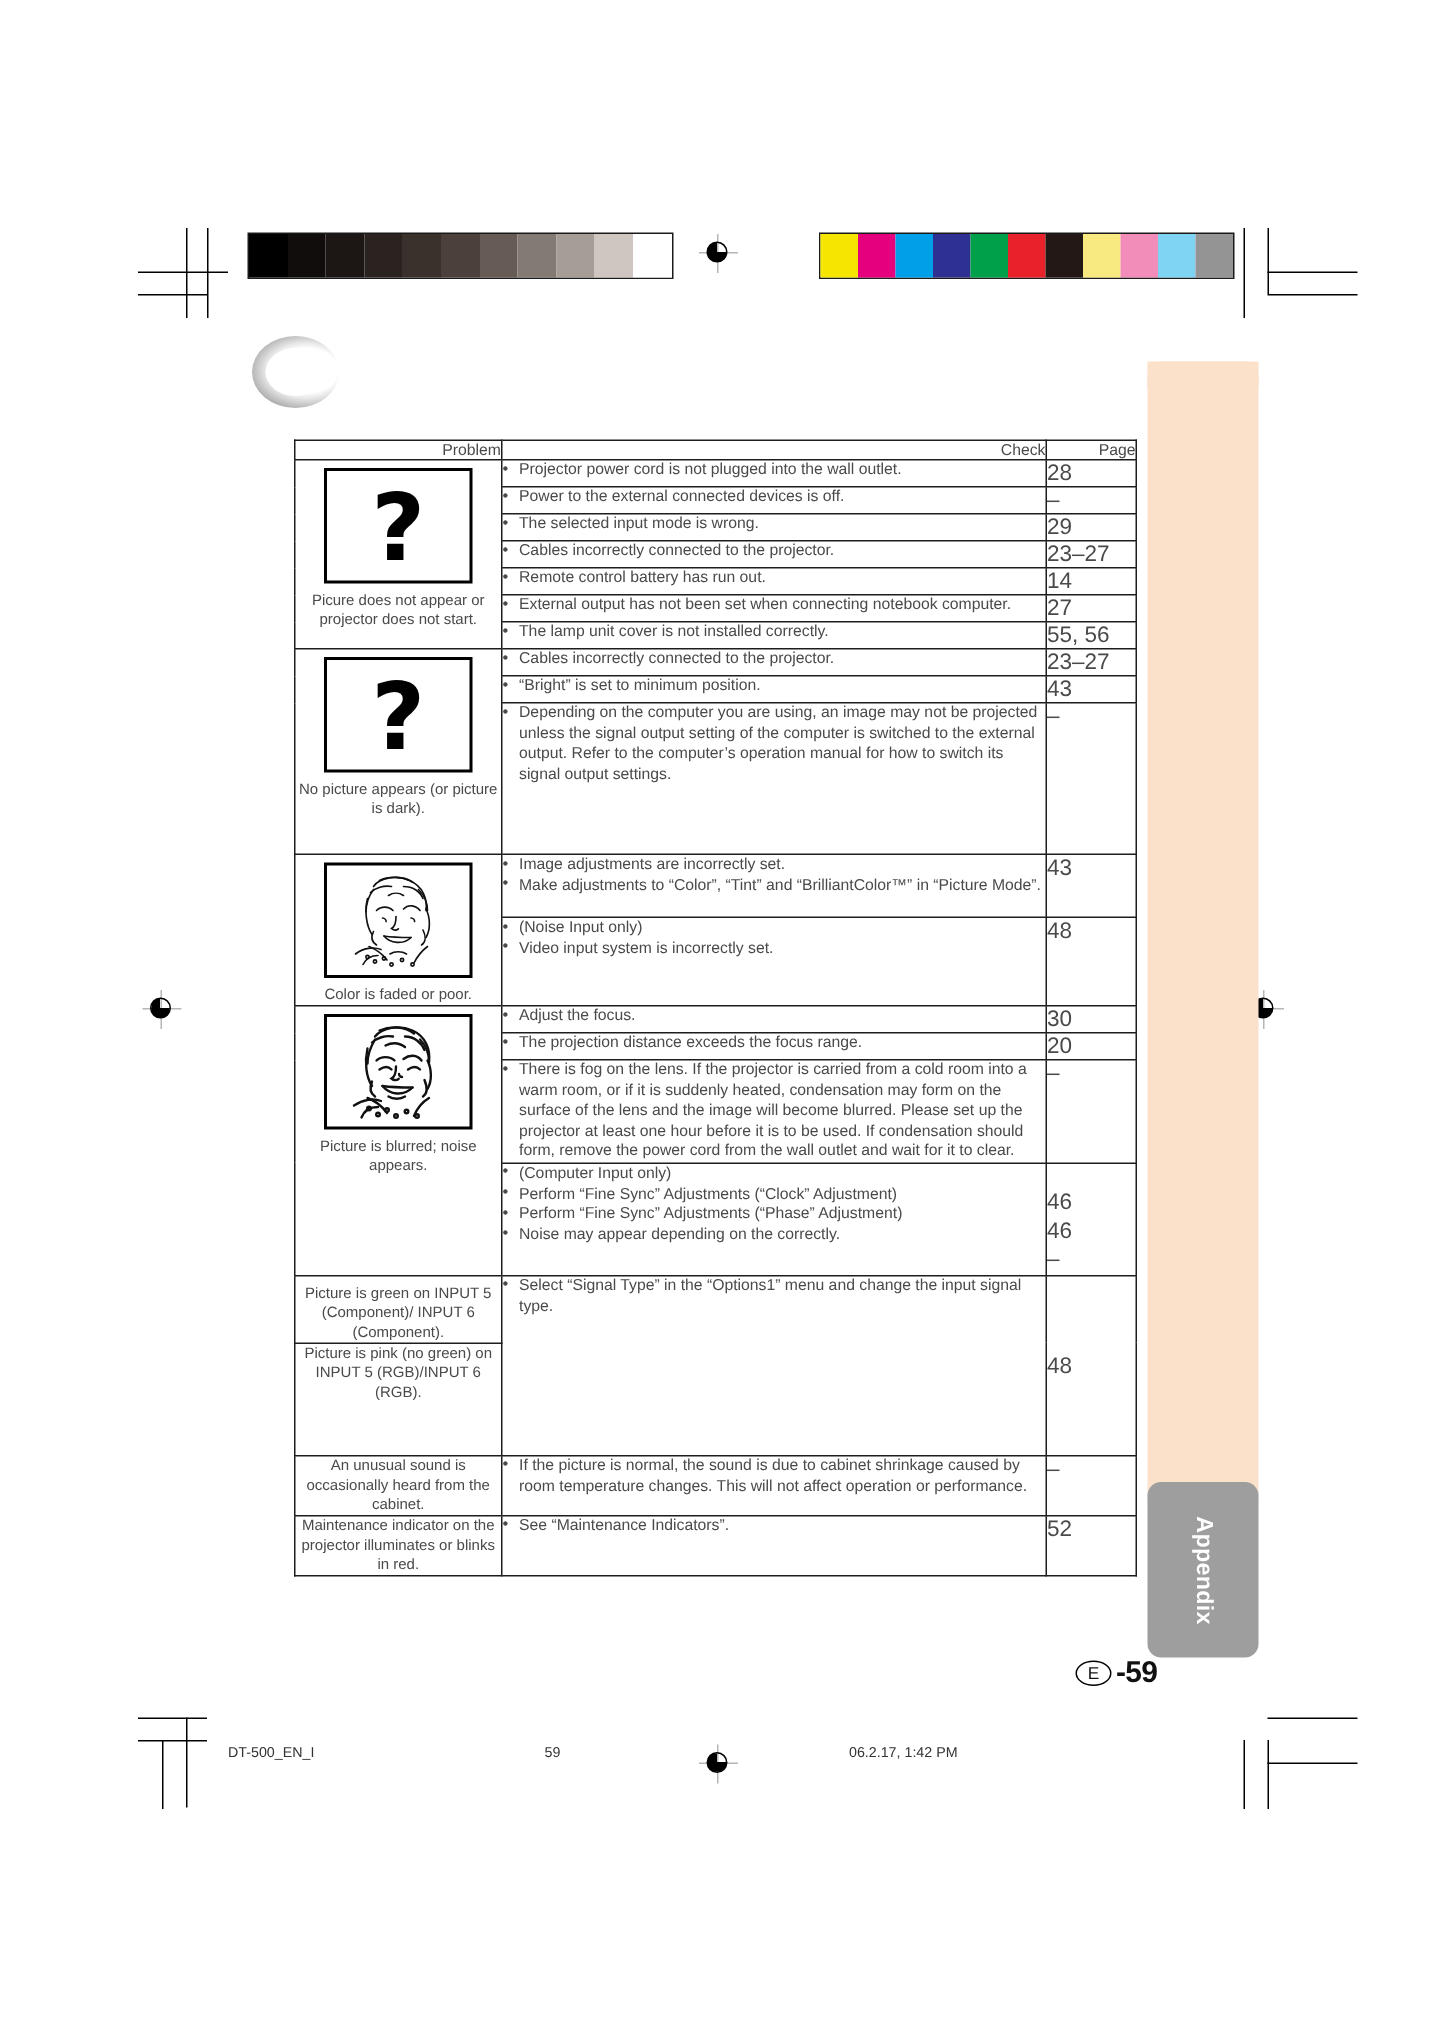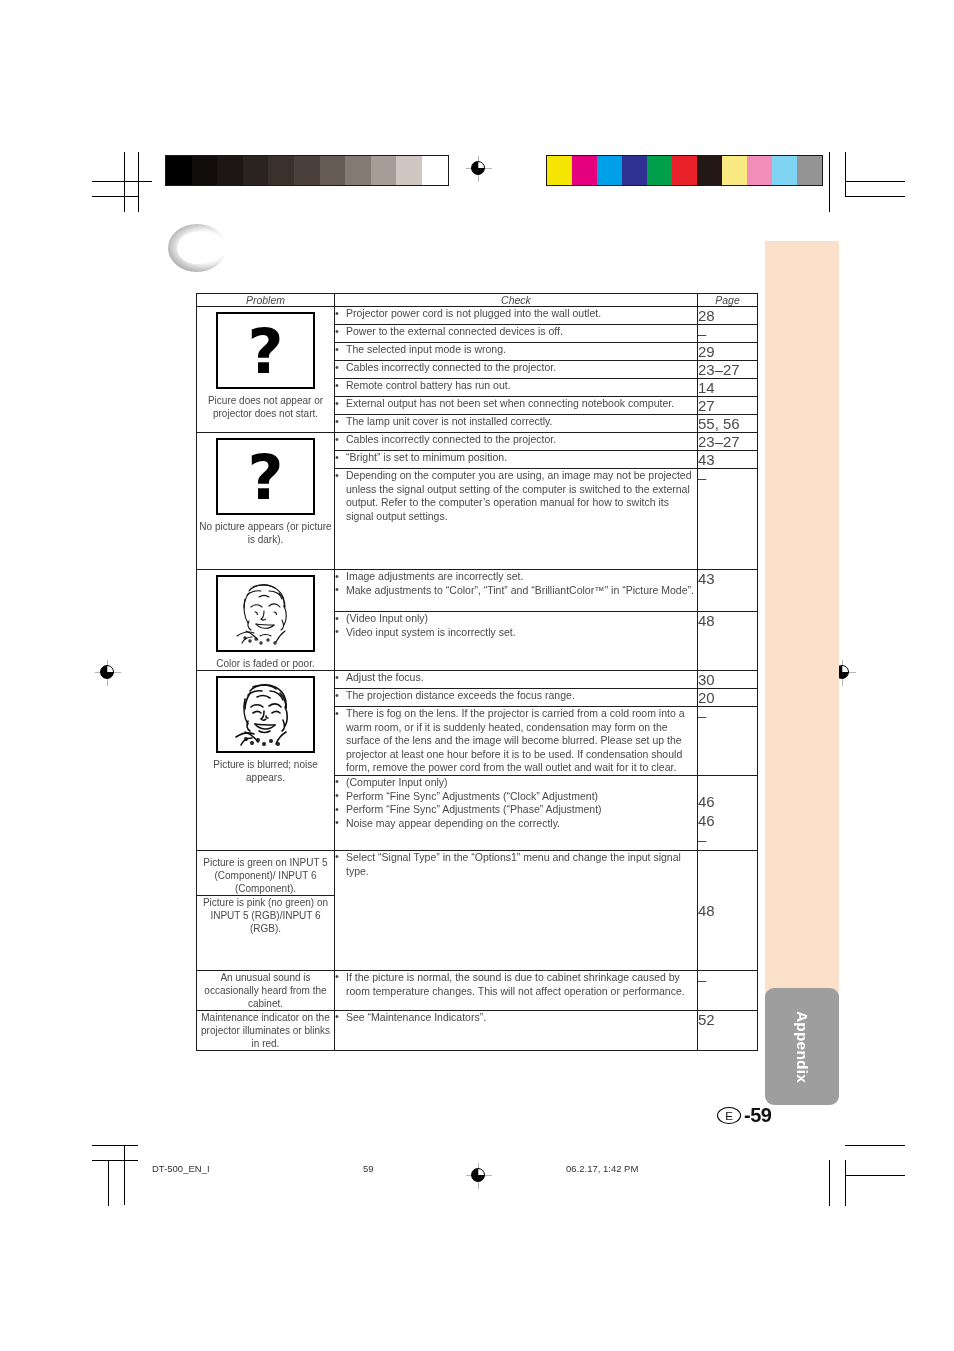--- a/index.html
+++ b/index.html
@@ -86,21 +86,21 @@
     border:1px solid #1d1d1d;
     padding:0;vertical-align:top;
     font-weight:normal;
     color:#4a4a4a;
   }
   .col-prob{width:138px;}
   .col-chk{width:363px;}
   .col-pg{width:60px;}
 
   thead td{
-    text-align:center;font-size:10.5px;padding:5px 0 6px;color:#4a4a4a;font-style:italic;
+    text-align:right;font-size:10.5px;padding:5px 0 6px;color:#4a4a4a;
   }
   td.prob{
     text-align:center;font-size:10px;line-height:13px;color:#4a4a4a;
     padding:6px 6px 8px;vertical-align:top;
   }
   td.chk{
     font-size:10.5px;line-height:13.6px;color:#4a4a4a;
     padding:4px 8px 5px 7px;
   }
   td.pg{
@@ -363,21 +363,21 @@
           <ul class="cl">
             <li class="">Image adjustments are incorrectly set.</li>
             <li class="">Make adjustments to “Color”, “Tint” and “BrilliantColor™” in “Picture Mode”.</li>
           </ul>
         </td>
         <td class="pg"><span>43</span></td>
       </tr>
       <tr>
         <td class="chk" style="height: 58px;">
           <ul class="cl">
-            <li class="plain">(Video Input only)</li>
+            <li class="plain">(Noise Input only)</li>
             <li class="">Video input system is incorrectly set.</li>
           </ul>
         </td>
         <td class="pg"><span>48</span></td>
       </tr>
       <tr>
         <td class="prob" rowspan="4">
           <div class="illus">
             <svg width="86" height="66" viewBox="0 0 86 66">
 <g fill="none" stroke="#111" stroke-width="1.6" stroke-linecap="round">

